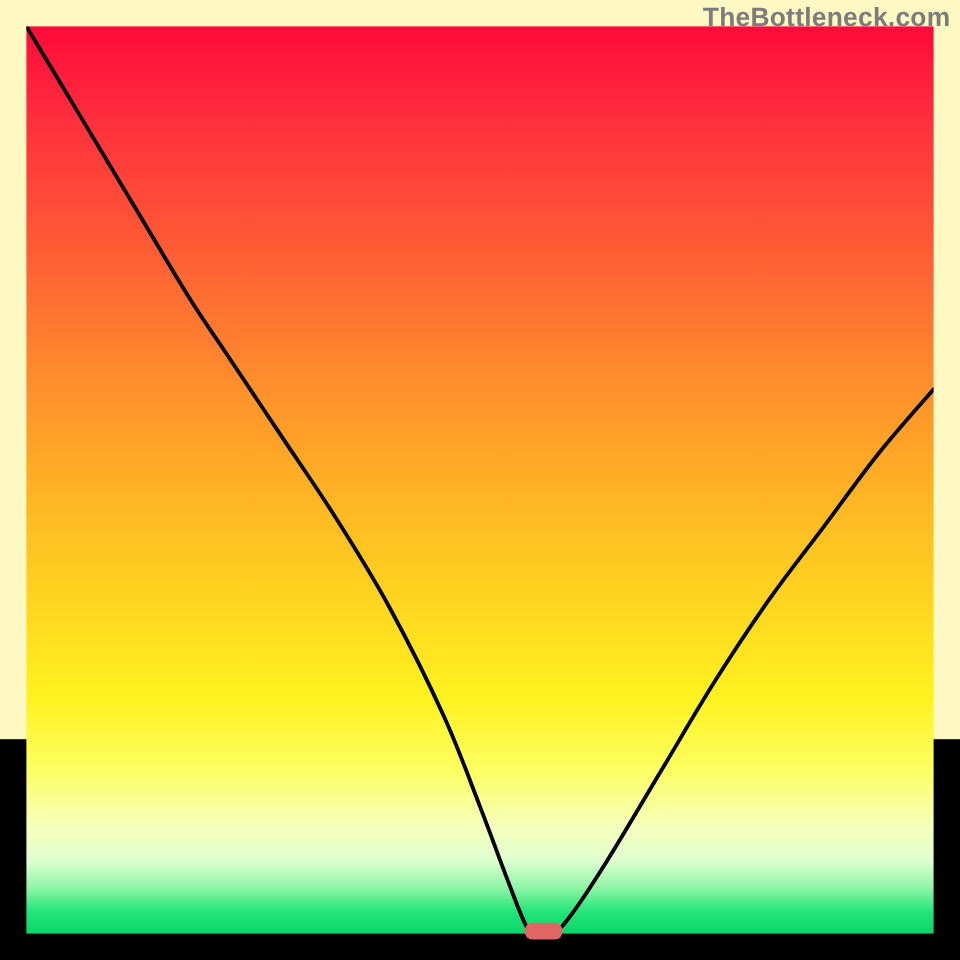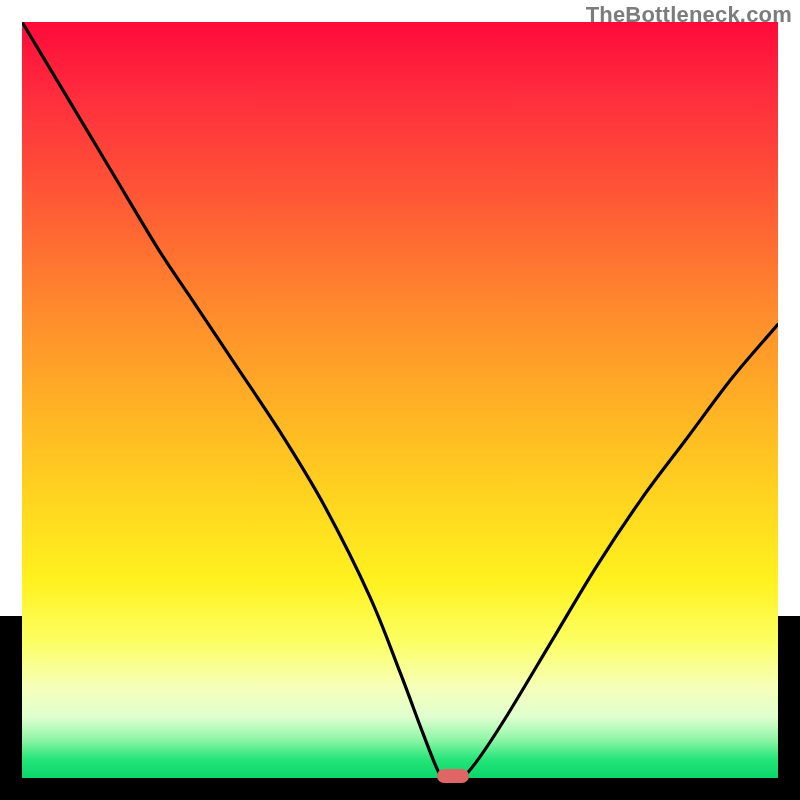--- a/index.html
+++ b/index.html
@@ -1,21 +1,21 @@
 <!DOCTYPE html>
 <html><head>
 <meta charset="utf-8">
 <style>
   * { margin: 0; padding: 0; box-sizing: border-box; }
   html, body { width: 800px; height: 800px; overflow: hidden; background: #000; font-family: Arial, Helvetica, sans-serif; }
   .stage {
     position: relative;
     width: 800px;
     height: 616px;
-    background: #ffffff;
+    background: #fef9c3;
   }
   .plot-area {
     position: absolute;
     left: 22px;
     top: 22px;
     width: 756px;
     height: 756px;
     
     background: linear-gradient(
       to bottom,

